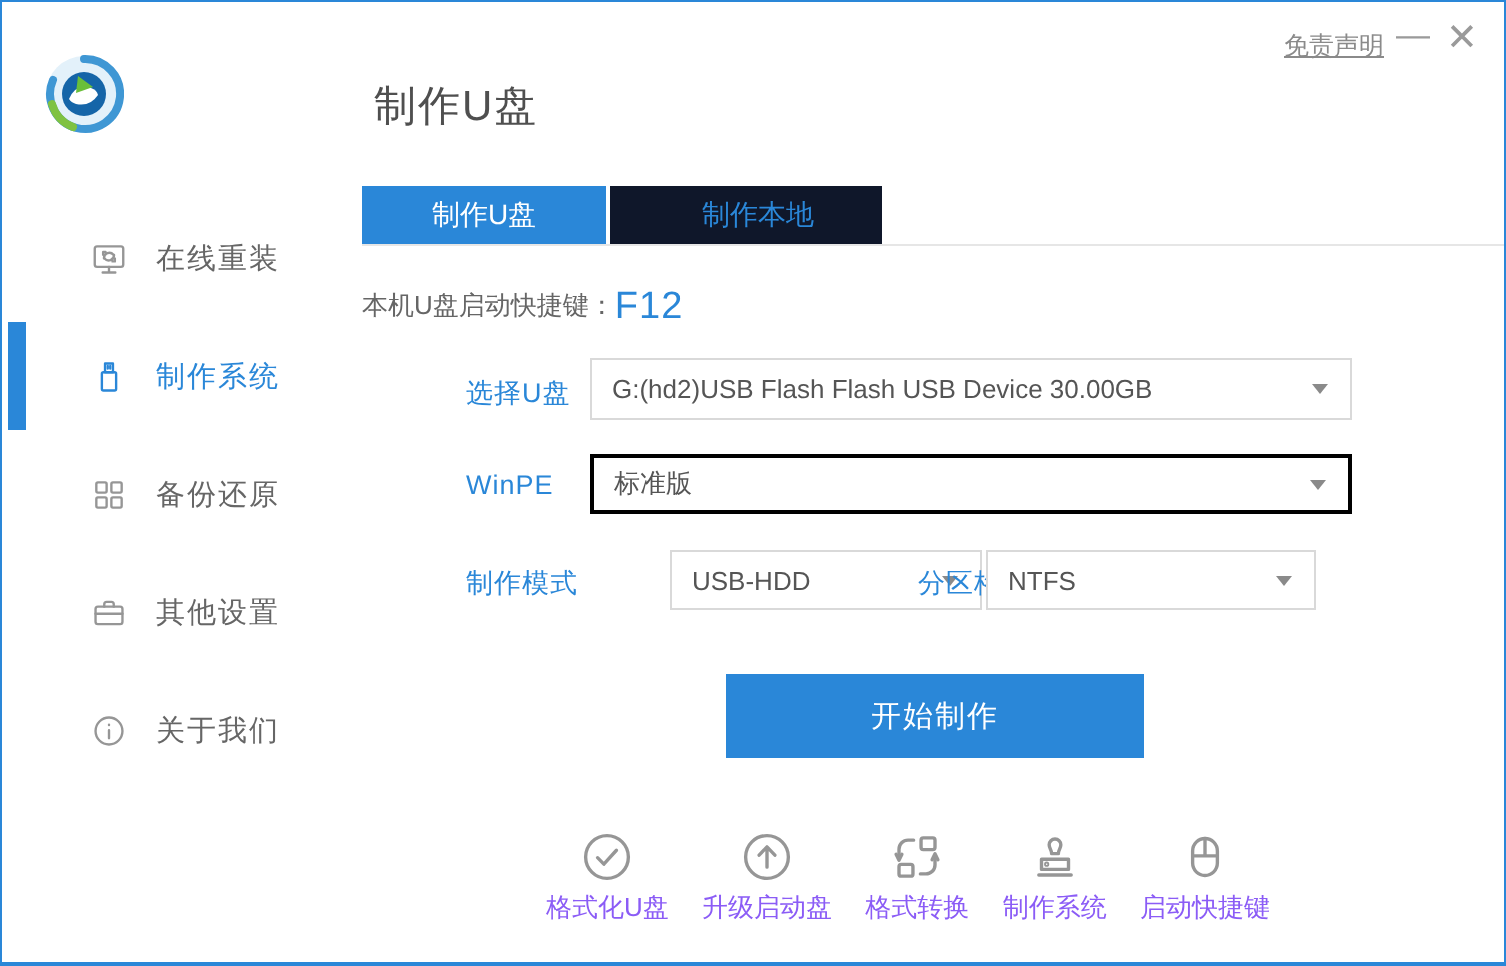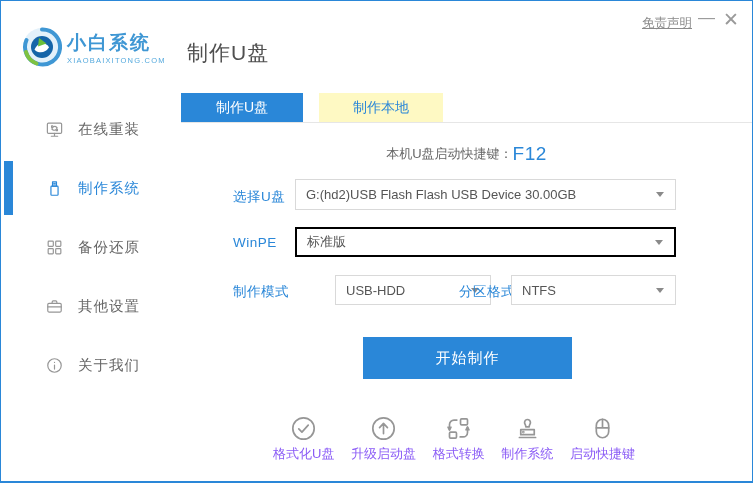--- a/index.html
+++ b/index.html
@@ -16,34 +16,34 @@
   .btn-close{left:722px;font-size:19px;}
   
   .side-item{position:absolute;left:0;width:180px;height:28px;display:flex;align-items:center;cursor:pointer;}
   .side-item .ic{position:absolute;left:44px;width:19px;height:19px;}
   .side-item .lbl{position:absolute;left:77px;font-size:14.5px;color:#666;letter-spacing:1px;}
   .side-item.active .lbl{color:#2a87d8;}
   .active-bar{position:absolute;left:3px;top:160px;width:9px;height:54px;background:#2a87d8;}
   
   .tab{position:absolute;top:92px;height:30px;display:flex;align-items:center;justify-content:center;font-size:14px;cursor:pointer;}
   .tab1{left:180px;width:122px;background:#2a87d8;color:#fff;}
-  .tab2{left:318px;width:124px;background:#fef9c3;color:#2a87d8;}
+  .tab2{left:304px;width:124px;background:#0f172a;color:#2a87d8;padding-left:12px;}
   .tab-underline{position:absolute;left:180px;right:0;top:121px;height:1px;background:#e6e6e6;}
   
-  .hotkey{position:absolute;left:180px;right:0;top:142px;text-align:center;color:#666;font-size:13px;}
+  .hotkey{position:absolute;left:180px;right:0;top:142px;text-align:left;color:#666;font-size:13px;}
   .hotkey .key{color:#2a87d8;font-size:19px;vertical-align:-2px;letter-spacing:0.5px;}
   
   .flabel{position:absolute;font-size:13.5px;color:#2a87d8;letter-spacing:0.5px;text-align:center;}
   .select{position:absolute;background:#fff;border:1px solid #d9d9d9;box-sizing:border-box;display:flex;align-items:center;cursor:pointer;}
   .select .val{font-size:13px;color:#555;margin-left:10px;white-space:nowrap;overflow:hidden;}
   .select .caret{position:absolute;right:11px;width:0;height:0;border-left:4.5px solid transparent;border-right:4.5px solid transparent;border-top:5.5px solid #8a8a8a;}
   .sel-usb{left:294px;top:178px;width:381px;height:31px;}
   .sel-winpe{left:294px;top:226px;width:381px;height:30px;border:2px solid #000000;}
   .sel-mode{left:294px;top:274px;width:156px;height:30px;margin-left:40px;}
-  .sel-part{left:510px;top:274px;width:165px;height:30px;}
+  .sel-part{left:492px;top:274px;width:165px;height:30px;}
   .lab-usb{left:232px;top:187px;}
   .lab-winpe{left:232px;top:234px;}
   .lab-mode{left:232px;top:282px;}
   .lab-part{left:458px;top:282px;}
   
   .start-btn{position:absolute;left:362px;top:336px;width:209px;height:42px;background:#2a87d8;color:#fff;font-size:15px;letter-spacing:1px;display:flex;align-items:center;justify-content:center;cursor:pointer;border:none;}
   
   .tools{position:absolute;left:272px;top:414px;width:362px;display:flex;justify-content:space-between;}
   .tool{display:flex;flex-direction:column;align-items:center;cursor:pointer;}
   .tool .tic{width:27px;height:27px;}
@@ -59,24 +59,20 @@
   <div class="logo">
     <svg viewBox="0 0 40 40" width="40" height="40">
       <circle cx="20" cy="20" r="19" fill="#e3f1fa"></circle>
       <path d="M20 2.5 A17.5 17.5 0 1 1 4.5 13" fill="none" stroke="#3f97d4" stroke-width="4" stroke-linecap="round"></path>
       <path d="M4 25 A17.5 17.5 0 0 0 14.5 36.5" fill="none" stroke="#7fc241" stroke-width="4" stroke-linecap="round"></path>
       <circle cx="20" cy="20" r="11" fill="#1565a8"></circle>
       <path d="M12.5 22.5 q3.5 -8 11 -5.5 q3 1 3.5 3.5 q-4 6 -11 4.5 q-2.5 -0.8 -3.5 -2.5 z" fill="#ffffff"></path>
       <path d="M17 11 l7.5 5.5 l-8.5 3 z" fill="#6abf3a"></path>
     </svg>
   </div>
-  <div class="brand">
-    <div class="brand-name">小白系统</div>
-    <div class="brand-domain">XIAOBAIXITONG.COM</div>
-  </div>
   <div class="page-title">制作U盘</div>
   <div class="disclaimer">免责声明</div>
   <div class="win-btn btn-min">—</div>
   <div class="win-btn btn-close">✕</div>
 
   <div class="active-bar"></div>
 
   <div class="side-item" style="top:114px;">
     <span class="ic">
       <svg class="stroke-ic" viewBox="0 0 24 24" width="19" height="19">

